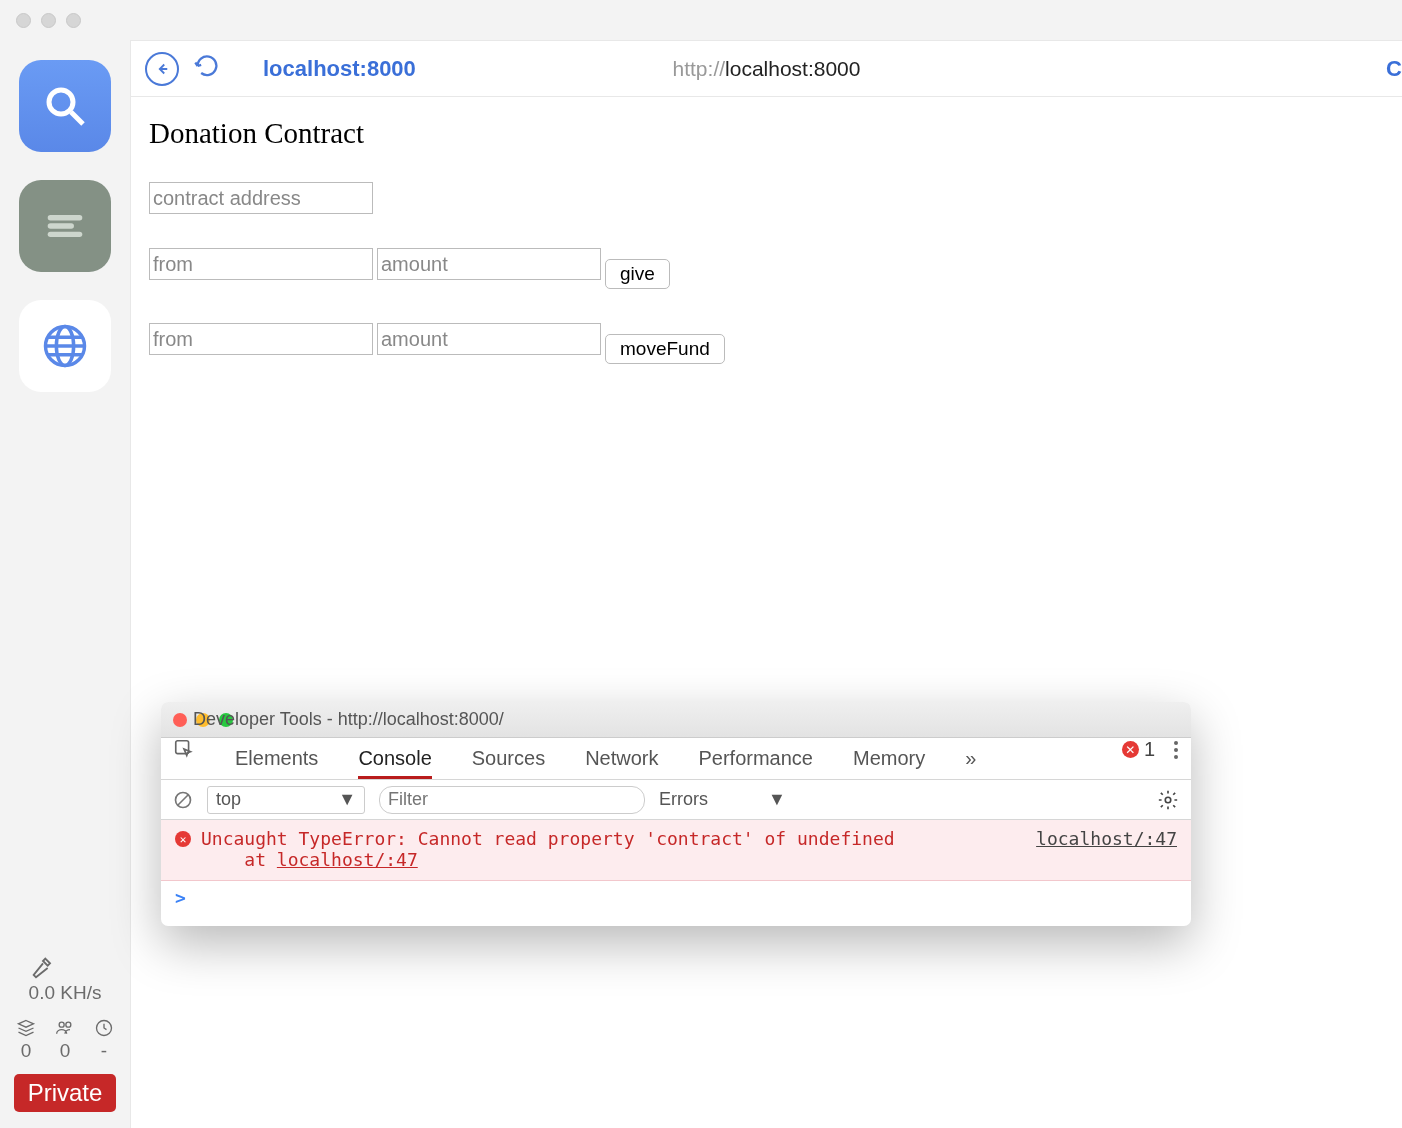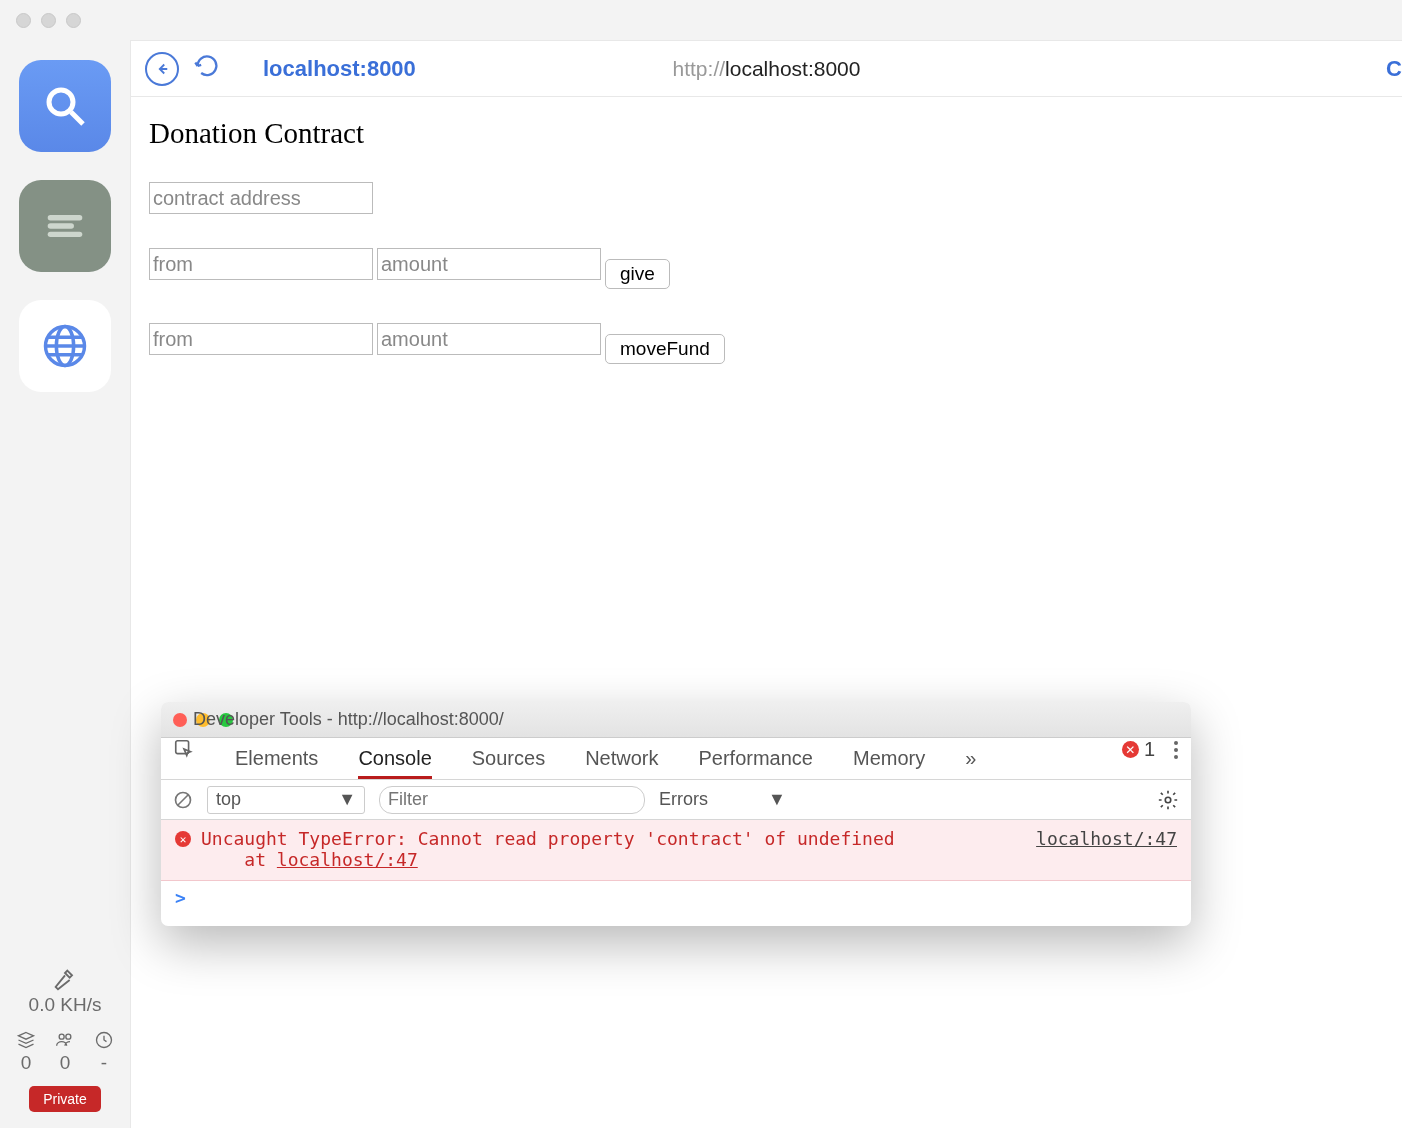--- a/index.html
+++ b/index.html
@@ -60,37 +60,37 @@
       width: 100%;
       display: flex;
       flex-direction: column;
       align-items: center;
       font-size: 19px;
       color: #6b6b6b;
     }
     .hammer-row {
       display: flex;
       flex-direction: column;
-      align-items: center;
+      align-items: flex-start;
       margin-bottom: 14px;
     }
     .stats-row {
       display: flex;
       gap: 16px;
       margin-bottom: 12px;
       align-items: center;
       color: #6b6b6b;
     }
     .stats-row > div { display: flex; flex-direction: column; align-items: center; gap: 2px; }
     .private-badge {
       background: #c62828;
       color: #fff;
       padding: 5px 14px;
       border-radius: 5px;
-      font-size: 14px;
+      font-size: 24px;
     }
 
     
     .main {
       position: absolute;
       left: 130px;
       top: 40px;
       right: 0;
       bottom: 0;
       background: #fff;

